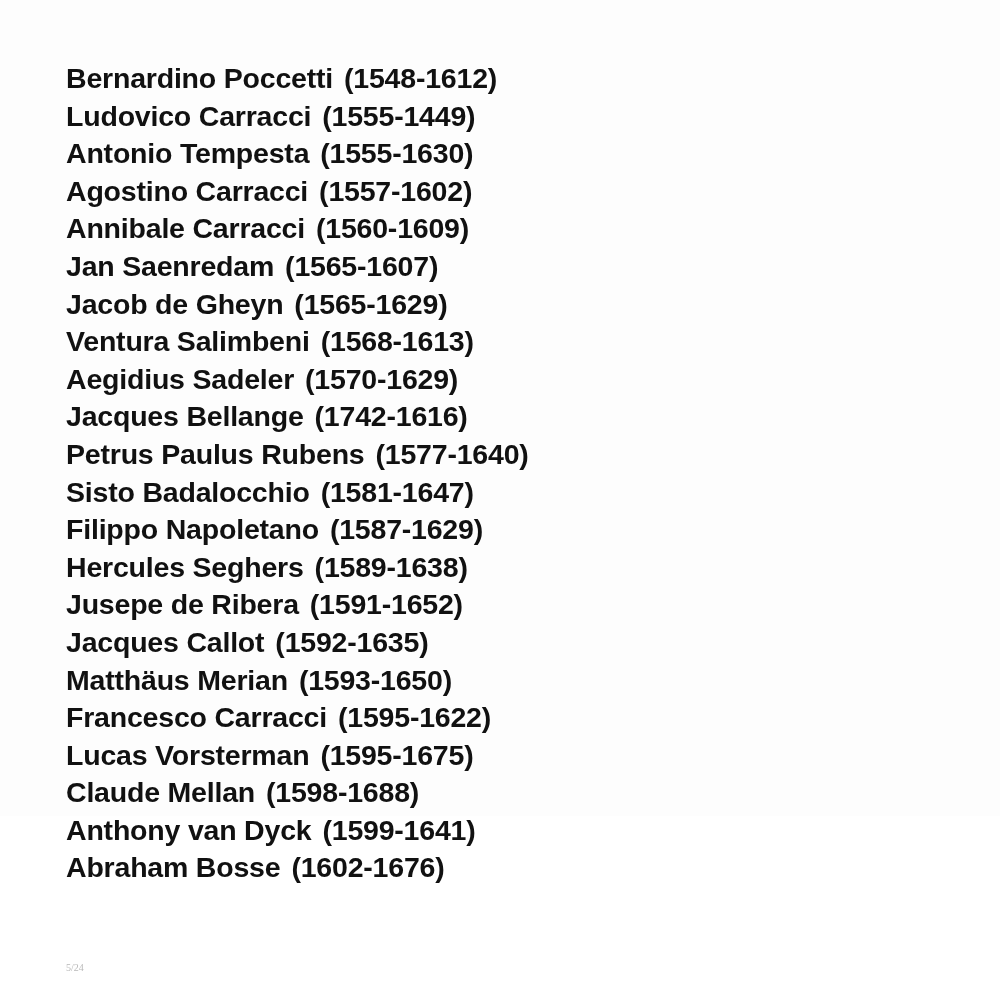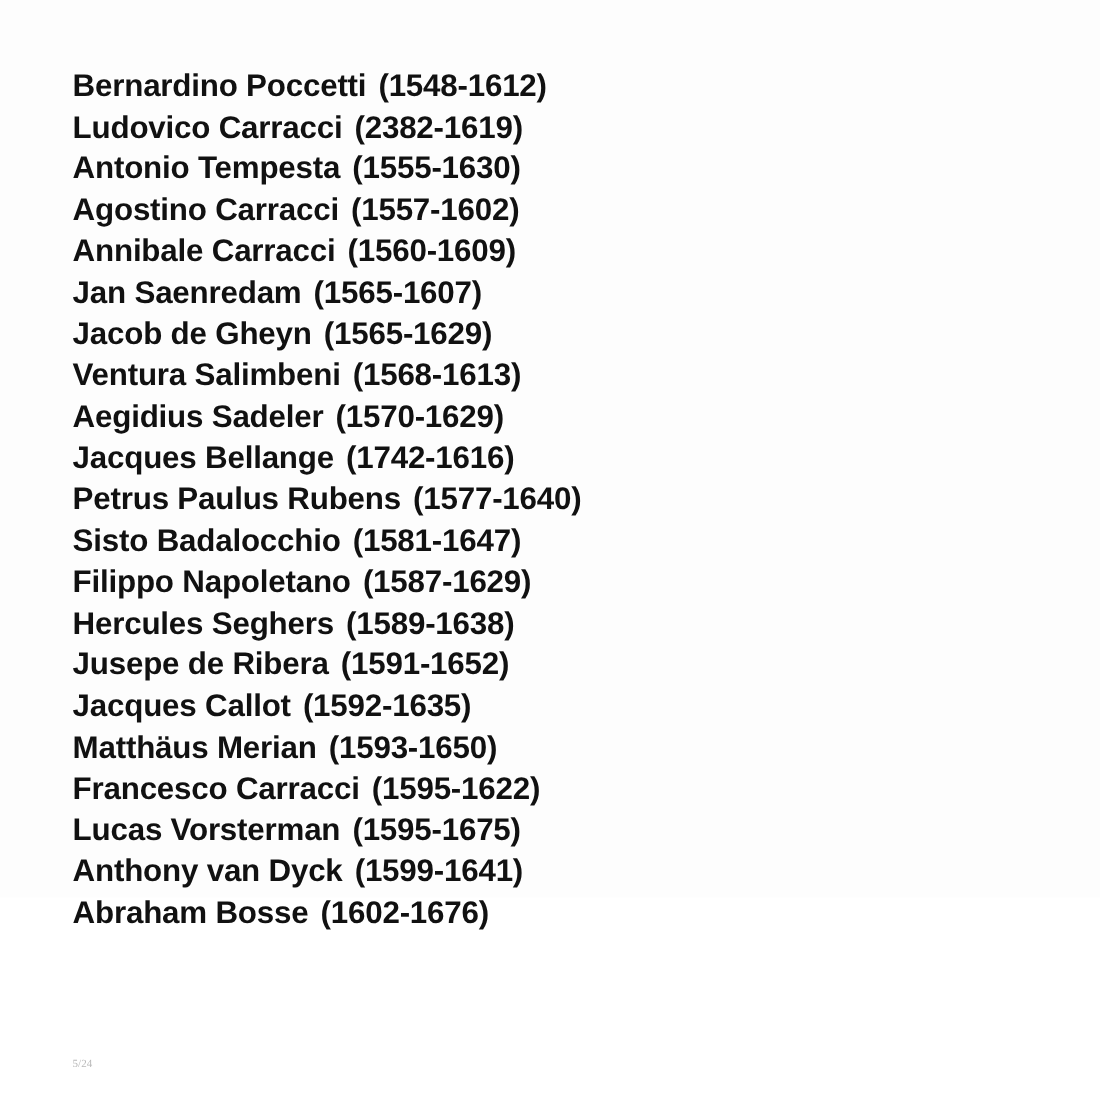--- a/index.html
+++ b/index.html
@@ -53,35 +53,36 @@
     color: #b9b9b9;
     font-family: "Liberation Serif", serif;
   }
 </style>
 </head>
 <body>
 
 <div id="page">
   <ul id="artist-list">
       <li class="artist-row"><span class="artist-name">Bernardino Poccetti</span><span class="artist-dates">(1548-1612)</span></li>
-      <li class="artist-row"><span class="artist-name">Ludovico Carracci</span><span class="artist-dates">(2382-1619)</span></li>
+      <li class="artist-row"><span class="artist-name">Ludovico Carracci</span><span class="artist-dates">(1555-1449)</span></li>
       <li class="artist-row"><span class="artist-name">Antonio Tempesta</span><span class="artist-dates">(1555-1630)</span></li>
       <li class="artist-row"><span class="artist-name">Agostino Carracci</span><span class="artist-dates">(1557-1602)</span></li>
       <li class="artist-row"><span class="artist-name">Annibale Carracci</span><span class="artist-dates">(1560-1609)</span></li>
       <li class="artist-row"><span class="artist-name">Jan Saenredam</span><span class="artist-dates">(1565-1607)</span></li>
       <li class="artist-row"><span class="artist-name">Jacob de Gheyn</span><span class="artist-dates">(1565-1629)</span></li>
       <li class="artist-row"><span class="artist-name">Ventura Salimbeni</span><span class="artist-dates">(1568-1613)</span></li>
       <li class="artist-row"><span class="artist-name">Aegidius Sadeler</span><span class="artist-dates">(1570-1629)</span></li>
       <li class="artist-row"><span class="artist-name">Jacques Bellange</span><span class="artist-dates">(1742-1616)</span></li>
       <li class="artist-row"><span class="artist-name">Petrus Paulus Rubens</span><span class="artist-dates">(1577-1640)</span></li>
       <li class="artist-row"><span class="artist-name">Sisto Badalocchio</span><span class="artist-dates">(1581-1647)</span></li>
       <li class="artist-row"><span class="artist-name">Filippo Napoletano</span><span class="artist-dates">(1587-1629)</span></li>
       <li class="artist-row"><span class="artist-name">Hercules Seghers</span><span class="artist-dates">(1589-1638)</span></li>
       <li class="artist-row"><span class="artist-name">Jusepe de Ribera</span><span class="artist-dates">(1591-1652)</span></li>
       <li class="artist-row"><span class="artist-name">Jacques Callot</span><span class="artist-dates">(1592-1635)</span></li>
       <li class="artist-row"><span class="artist-name">Matthäus Merian</span><span class="artist-dates">(1593-1650)</span></li>
       <li class="artist-row"><span class="artist-name">Francesco Carracci</span><span class="artist-dates">(1595-1622)</span></li>
       <li class="artist-row"><span class="artist-name">Lucas Vorsterman</span><span class="artist-dates">(1595-1675)</span></li>
+      <li class="artist-row"><span class="artist-name">Claude Mellan</span><span class="artist-dates">(1598-1688)</span></li>
       <li class="artist-row"><span class="artist-name">Anthony van Dyck</span><span class="artist-dates">(1599-1641)</span></li>
       <li class="artist-row"><span class="artist-name">Abraham Bosse</span><span class="artist-dates">(1602-1676)</span></li>
     </ul>
   <div id="page-corner-mark">5/24</div>
 </div>
 
 </body></html>

